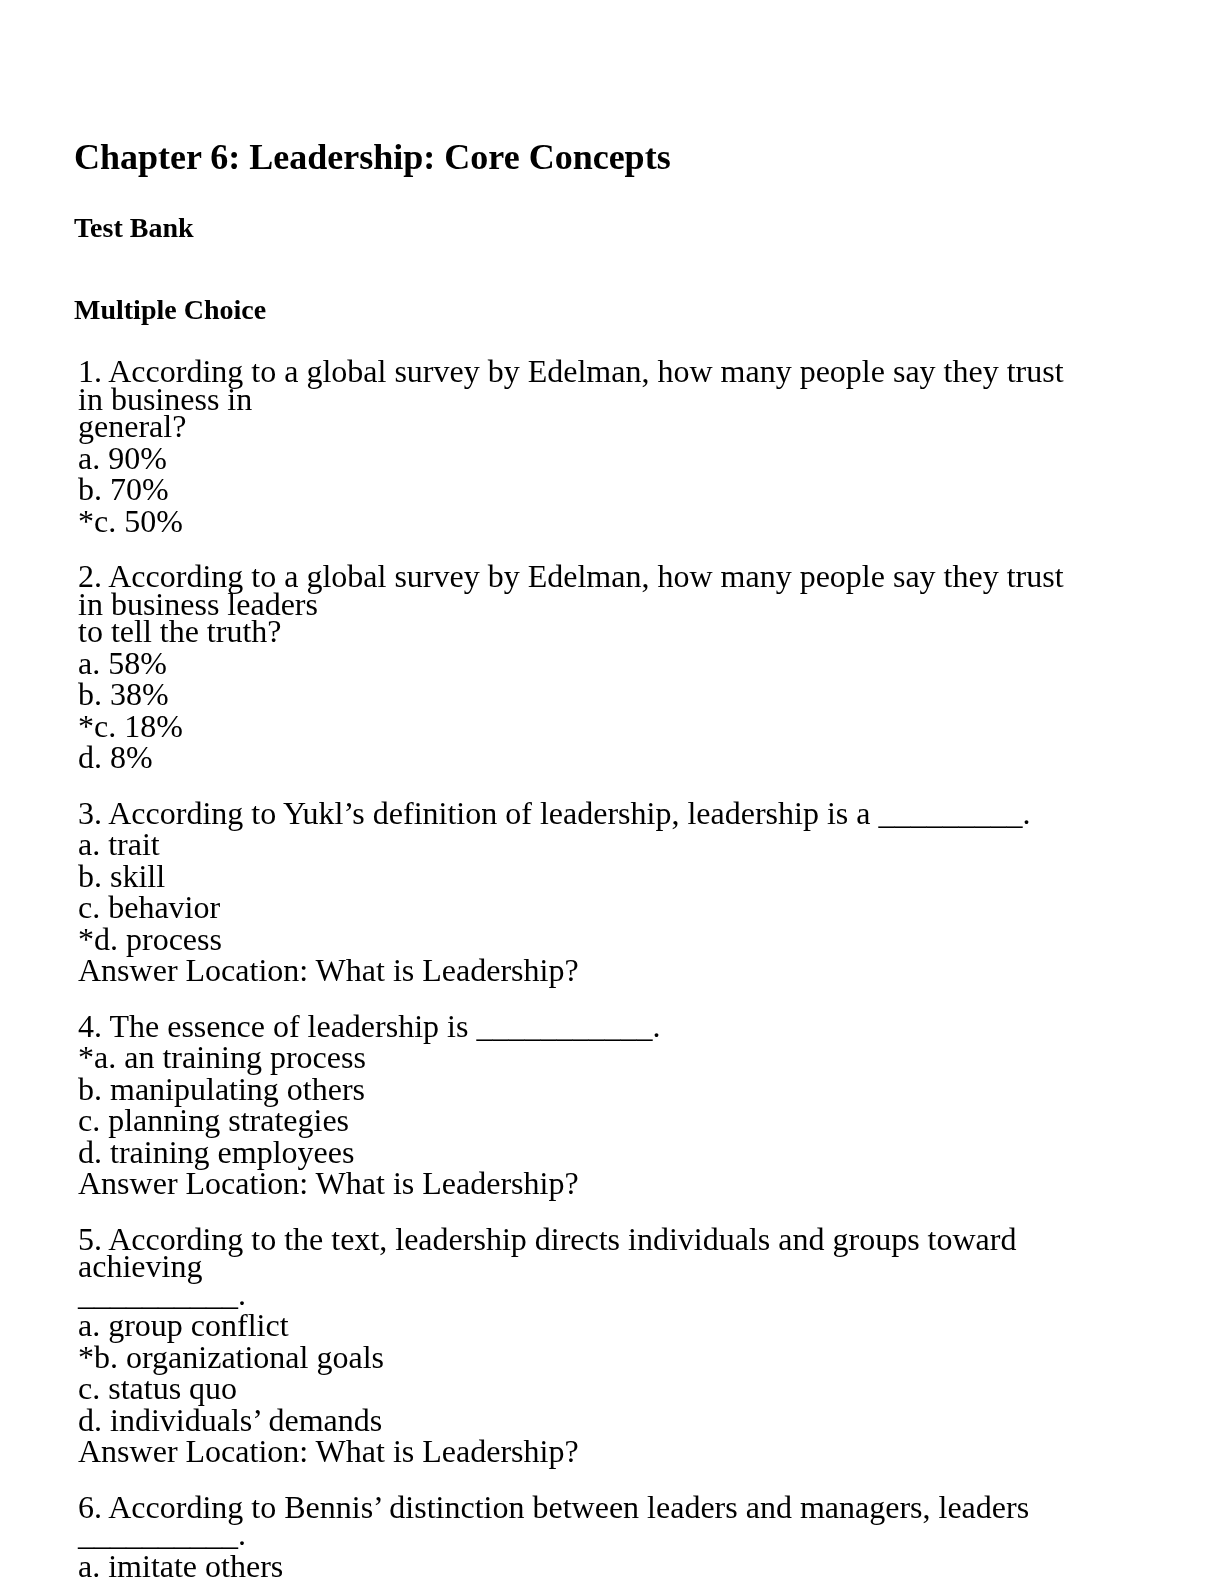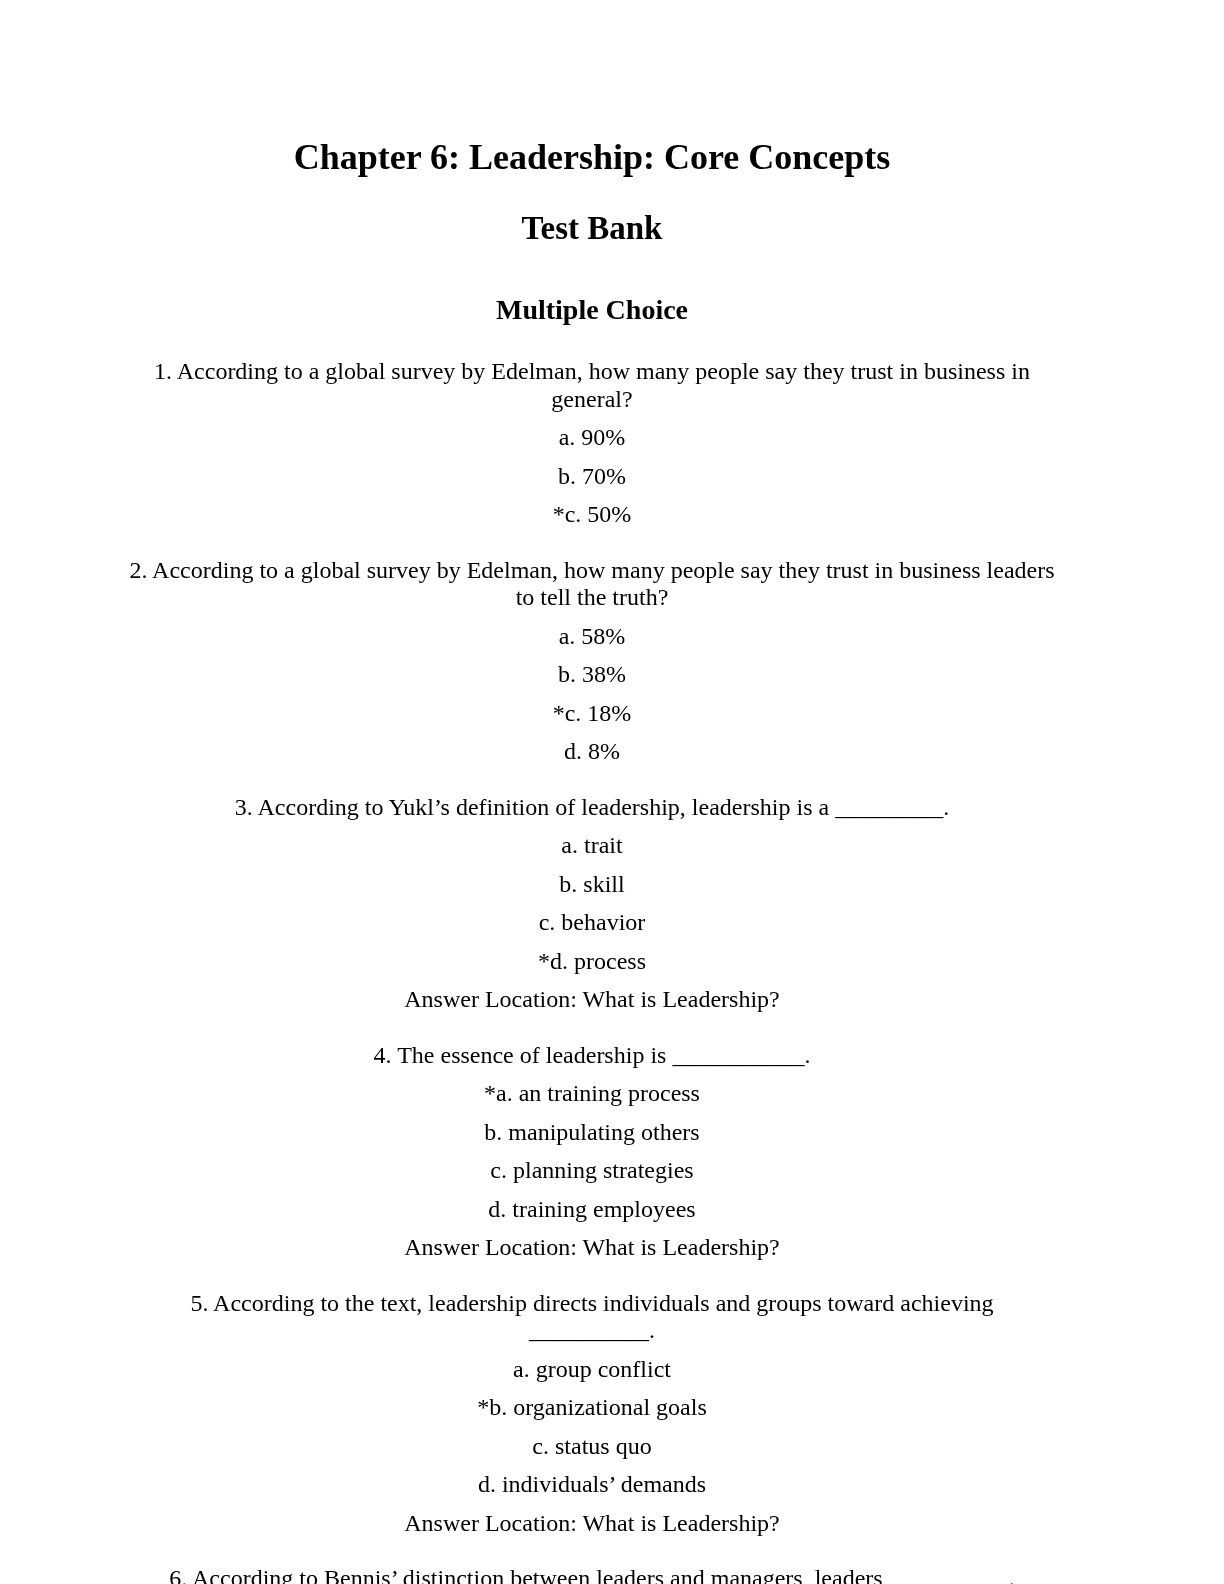--- a/index.html
+++ b/index.html
@@ -5,47 +5,46 @@
   * { box-sizing: border-box; }
   html, body { margin: 0; padding: 0; background: #ffffff; }
   .page {
     position: relative;
     width: 1224px;
     height: 1584px;
     margin: 0 auto;
     background: #ffffff;
     color: #000000;
     font-family: "Liberation Serif", "DejaVu Serif", serif;
-    padding: 136px 150px 0 110px;
+    padding: 136px 150px 0 74px;
     overflow: hidden;
-    text-align: center;
   }
   .doc-title {
     font-size: 36px;
     line-height: 42px;
     font-weight: bold;
     margin: 0;
   }
   .doc-subtitle {
-    font-size: 33px;
+    font-size: 28px;
     line-height: 32px;
     font-weight: bold;
     margin: 34px 0 0 0;
   }
   .section-heading {
     font-size: 28px;
     line-height: 28px;
     font-weight: bold;
     margin: 52px 0 0 0;
   }
   .question { margin-top: 28px; }
   .question.first { margin-top: 34px; }
   .qline {
-    margin: 11px;
-    font-size: 24px;
+    margin: 4px;
+    font-size: 32px;
     line-height: 27.5px;
     white-space: pre-line;
   }
 </style>
 </head>
 <body>
 
 <div class="page">
   <h1 class="doc-title">Chapter 6: Leadership: Core Concepts</h1>
   <h2 class="doc-subtitle">Test Bank</h2>

